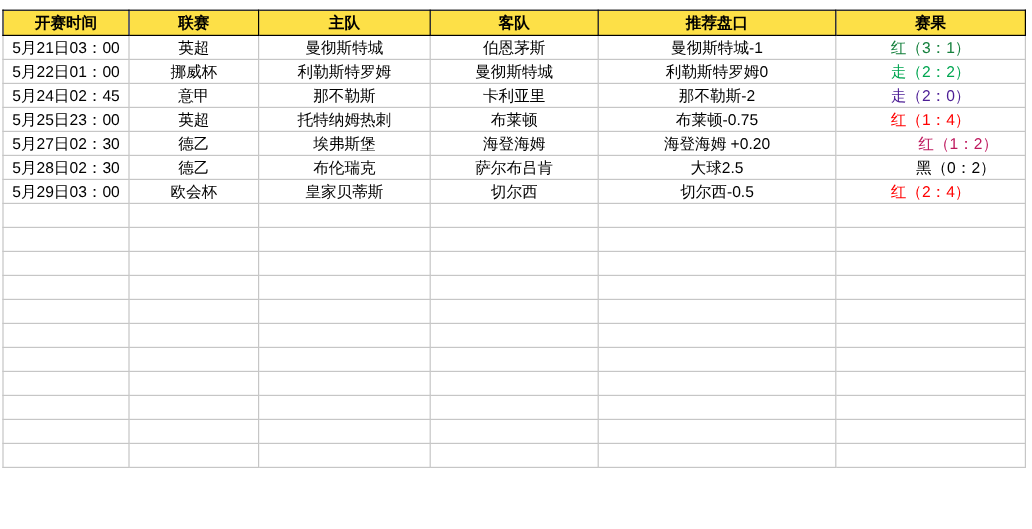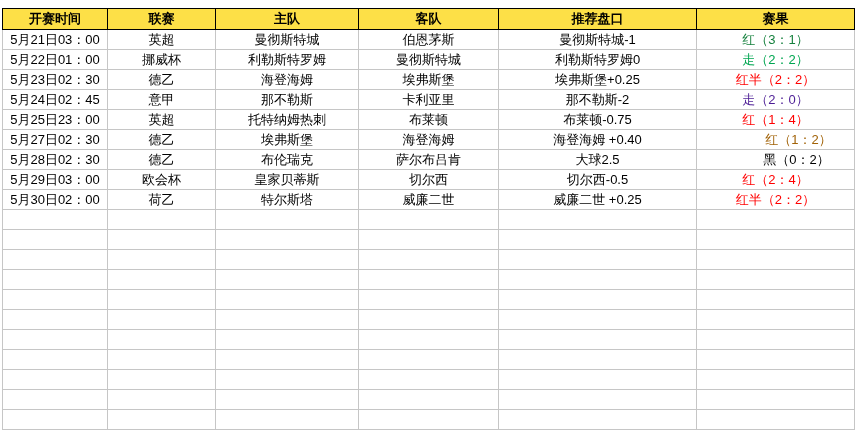--- a/index.html
+++ b/index.html
@@ -94,76 +94,60 @@
         </tr>
         <tr>
           <td class="data">5月22日01：00</td>
           <td class="data">挪威杯</td>
           <td class="data">利勒斯特罗姆</td>
           <td class="data">曼彻斯特城</td>
           <td class="data">利勒斯特罗姆0</td>
           <td class="data" style="color: rgb(0, 166, 81);">走（2：2）</td>
         </tr>
         <tr>
-          <td class="data">5月23日02：30</td>
-          <td class="data">德乙</td>
-          <td class="data">海登海姆</td>
-          <td class="data">埃弗斯堡</td>
-          <td class="data">埃弗斯堡+0.25</td>
-          <td class="data" style="color: rgb(255, 0, 0);">红半（2：2）</td>
-        </tr>
-        <tr>
           <td class="data">5月24日02：45</td>
           <td class="data">意甲</td>
           <td class="data">那不勒斯</td>
           <td class="data">卡利亚里</td>
           <td class="data">那不勒斯-2</td>
           <td class="data" style="color: #4c1d95;">走（2：0）</td>
         </tr>
         <tr>
           <td class="data">5月25日23：00</td>
           <td class="data">英超</td>
           <td class="data">托特纳姆热刺</td>
           <td class="data">布莱顿</td>
           <td class="data">布莱顿-0.75</td>
           <td class="data" style="color: rgb(255, 0, 0);">红（1：4）</td>
         </tr>
         <tr>
           <td class="data">5月27日02：30</td>
           <td class="data">德乙</td>
           <td class="data">埃弗斯堡</td>
           <td class="data">海登海姆</td>
-          <td class="data">海登海姆 +0.40</td>
-          <td class="data" style="color: #a16207; padding-left: 48px;">红（1：2）</td>
+          <td class="data">海登海姆 +0.20</td>
+          <td class="data" style="color: #be185d; padding-left: 48px;">红（1：2）</td>
         </tr>
         <tr>
           <td class="data">5月28日02：30</td>
           <td class="data">德乙</td>
           <td class="data">布伦瑞克</td>
           <td class="data">萨尔布吕肯</td>
           <td class="data">大球2.5</td>
           <td class="data" style="color: rgb(0, 0, 0); padding-left: 44px;">黑（0：2）</td>
         </tr>
         <tr>
           <td class="data">5月29日03：00</td>
           <td class="data">欧会杯</td>
           <td class="data">皇家贝蒂斯</td>
           <td class="data">切尔西</td>
           <td class="data">切尔西-0.5</td>
           <td class="data" style="color: rgb(255, 0, 0); text-align: center;">红（2：4）</td>
         </tr>
         <tr>
-          <td class="data">5月30日02：00</td>
-          <td class="data">荷乙</td>
-          <td class="data">特尔斯塔</td>
-          <td class="data">威廉二世</td>
-          <td class="data">威廉二世 +0.25</td>
-          <td class="data" style="color: rgb(255, 0, 0);">红半（2：2）</td>
-        </tr>
-        <tr>
           <td class="empty">&nbsp;</td>
           <td class="empty">&nbsp;</td>
           <td class="empty">&nbsp;</td>
           <td class="empty">&nbsp;</td>
           <td class="empty">&nbsp;</td>
           <td class="empty">&nbsp;</td>
         </tr>
         <tr>
           <td class="empty">&nbsp;</td>
           <td class="empty">&nbsp;</td>

